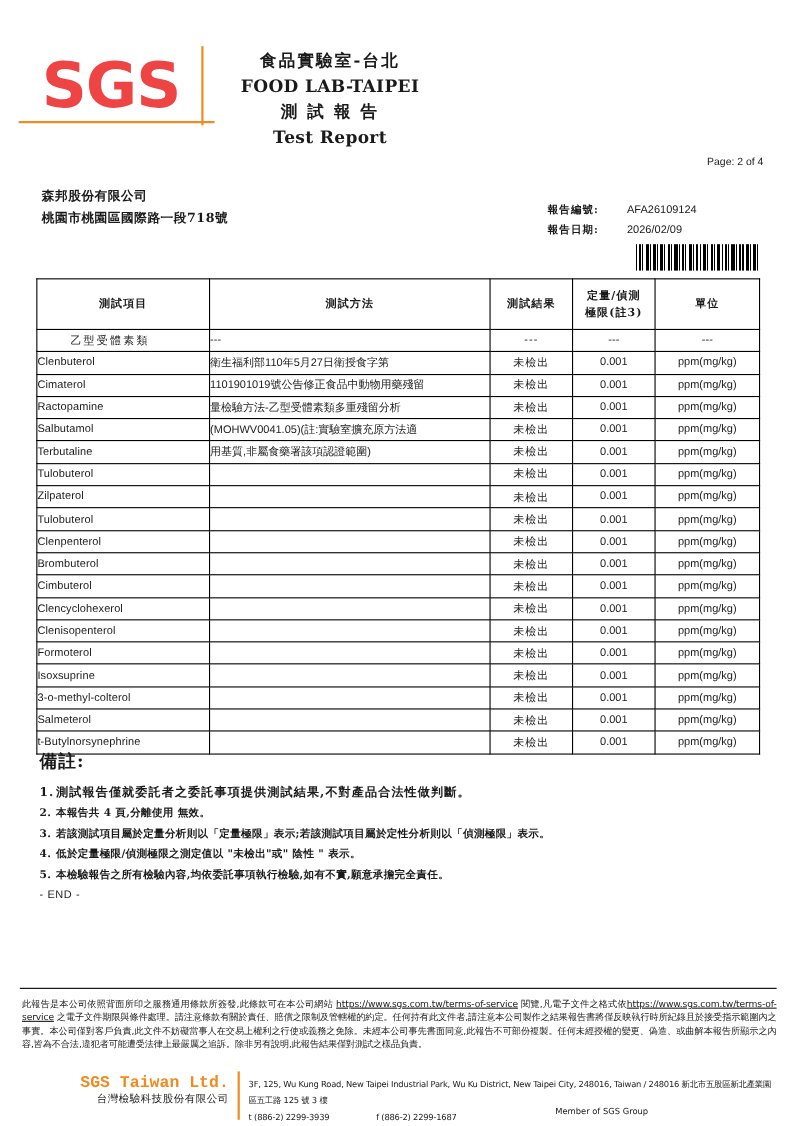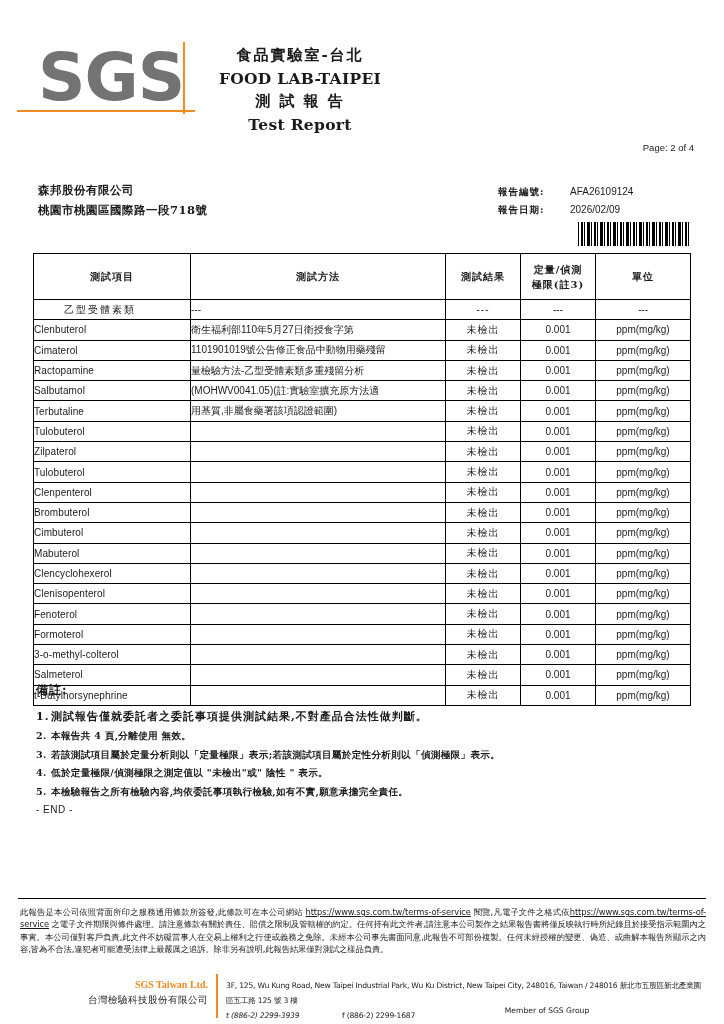--- a/index.html
+++ b/index.html
@@ -24,23 +24,23 @@
   }
   .logo-block {
     position: absolute;
     left: 32px;
     top: 52px;
     width: 168px;
     height: 78px;
   }
   .logo-text {
     font-family: "DejaVu Sans", "Liberation Sans", sans-serif;
-    font-size: 66px;
-    font-weight: bold;
-    color: #737373;
+    font-size: 57px;
+    font-weight: bold;
+    color: #ef4444;
     letter-spacing: -1px;
     line-height: 64px;
     position: absolute;
     left: 6px;
     top: -6px;
   }
   .logo-vline {
     position: absolute;
     left: 151px;
     top: -10px;
@@ -83,21 +83,21 @@
     top: 142px;
     font-size: 9.5px;
     font-family: Liberation Sans, sans-serif;
     margin-left: 40px;
   }
 
   
   .client {
     position: absolute;
     left: 38px;
-    top: 180px;
+    top: 168px;
     font-family: "DejaVu Serif", "Liberation Serif", serif;
     font-size: 11.5px;
     font-weight: bold;
     line-height: 20px;
     letter-spacing: 0.5px;
   }
   .meta {
     position: absolute;
     left: 498px;
     top: 183px;
@@ -188,21 +188,21 @@
 
   
   .notes {
     position: absolute;
     left: 36px;
     top: 682px;
     width: 650px;
     font-family: "DejaVu Serif", "Liberation Serif", serif;
   }
   .notes-title {
-    font-size: 12px;
+    font-size: 16px;
     font-weight: bold;
     letter-spacing: 1px;
     margin-bottom: 7px;
   }
   .note {
     font-size: 9.6px;
     font-weight: bold;
     line-height: 18.5px;
     letter-spacing: 0.3px;
     white-space: nowrap;
@@ -255,22 +255,22 @@
   .f-left {
     position: absolute;
     left: 0;
     top: 0;
     width: 190px;
     text-align: right;
   }
   .f-sgs {
     color: #f08a21;
     font-weight: bold;
-    font-size: 10px;
-    font-family: Liberation Serif, serif;
+    font-size: 15px;
+    font-family: Liberation Mono, monospace;
     line-height: 14px;
   }
   .f-sgs-cn {
     font-size: 9.5px;
     font-family: "DejaVu Serif", "Liberation Serif", serif;
     line-height: 16px;
     letter-spacing: 0.5px;
   }
   .f-divider {
     position: absolute;
@@ -284,21 +284,21 @@
     position: absolute;
     left: 208px;
     top: 0;
     width: 482px;
     font-family: "DejaVu Sans", sans-serif;
     font-size: 7.6px;
     line-height: 15px;
     letter-spacing: -0.2px;
   }
   .f-contact { position: relative; height: 15px; }
-  .f-tel { position: absolute; left: 0; top: 0; font-style: italic; }
+  .f-tel { position: absolute; left: 0; top: 0; }
   .f-fax { position: absolute; left: 116px; top: 0; }
   .f-web { position: absolute; left: 296px; top: 0; margin-top: 20px; }
   .f-member {
     position: absolute;
     left: 208px;
     top: 28px;
     width: 482px;
     text-align: center;
     font-family: "DejaVu Sans", sans-serif;
     font-size: 7.6px;
@@ -442,49 +442,42 @@
           <td class="c-unit">ppm(mg/kg)</td>
         </tr>
         <tr>
           <td class="c-item">Cimbuterol</td>
           <td class="c-method"></td>
           <td class="c-result">未檢出</td>
           <td class="c-limit">0.001</td>
           <td class="c-unit">ppm(mg/kg)</td>
         </tr>
         <tr>
-          <td class="c-item">Mabuterol</td>
-          <td class="c-method"></td>
-          <td class="c-result">未檢出</td>
-          <td class="c-limit">0.001</td>
-          <td class="c-unit">ppm(mg/kg)</td>
-        </tr>
-        <tr>
           <td class="c-item">Clencyclohexerol</td>
           <td class="c-method"></td>
           <td class="c-result">未檢出</td>
           <td class="c-limit">0.001</td>
           <td class="c-unit">ppm(mg/kg)</td>
         </tr>
         <tr>
           <td class="c-item">Clenisopenterol</td>
           <td class="c-method"></td>
           <td class="c-result">未檢出</td>
           <td class="c-limit">0.001</td>
           <td class="c-unit">ppm(mg/kg)</td>
         </tr>
         <tr>
-          <td class="c-item">Fenoterol</td>
-          <td class="c-method"></td>
-          <td class="c-result">未檢出</td>
-          <td class="c-limit">0.001</td>
-          <td class="c-unit">ppm(mg/kg)</td>
-        </tr>
-        <tr>
           <td class="c-item">Formoterol</td>
+          <td class="c-method"></td>
+          <td class="c-result">未檢出</td>
+          <td class="c-limit">0.001</td>
+          <td class="c-unit">ppm(mg/kg)</td>
+        </tr>
+        <tr>
+          <td class="c-item">Isoxsuprine</td>
           <td class="c-method"></td>
           <td class="c-result">未檢出</td>
           <td class="c-limit">0.001</td>
           <td class="c-unit">ppm(mg/kg)</td>
         </tr>
         <tr>
           <td class="c-item">3-o-methyl-colterol</td>
           <td class="c-method"></td>
           <td class="c-result">未檢出</td>
           <td class="c-limit">0.001</td>

